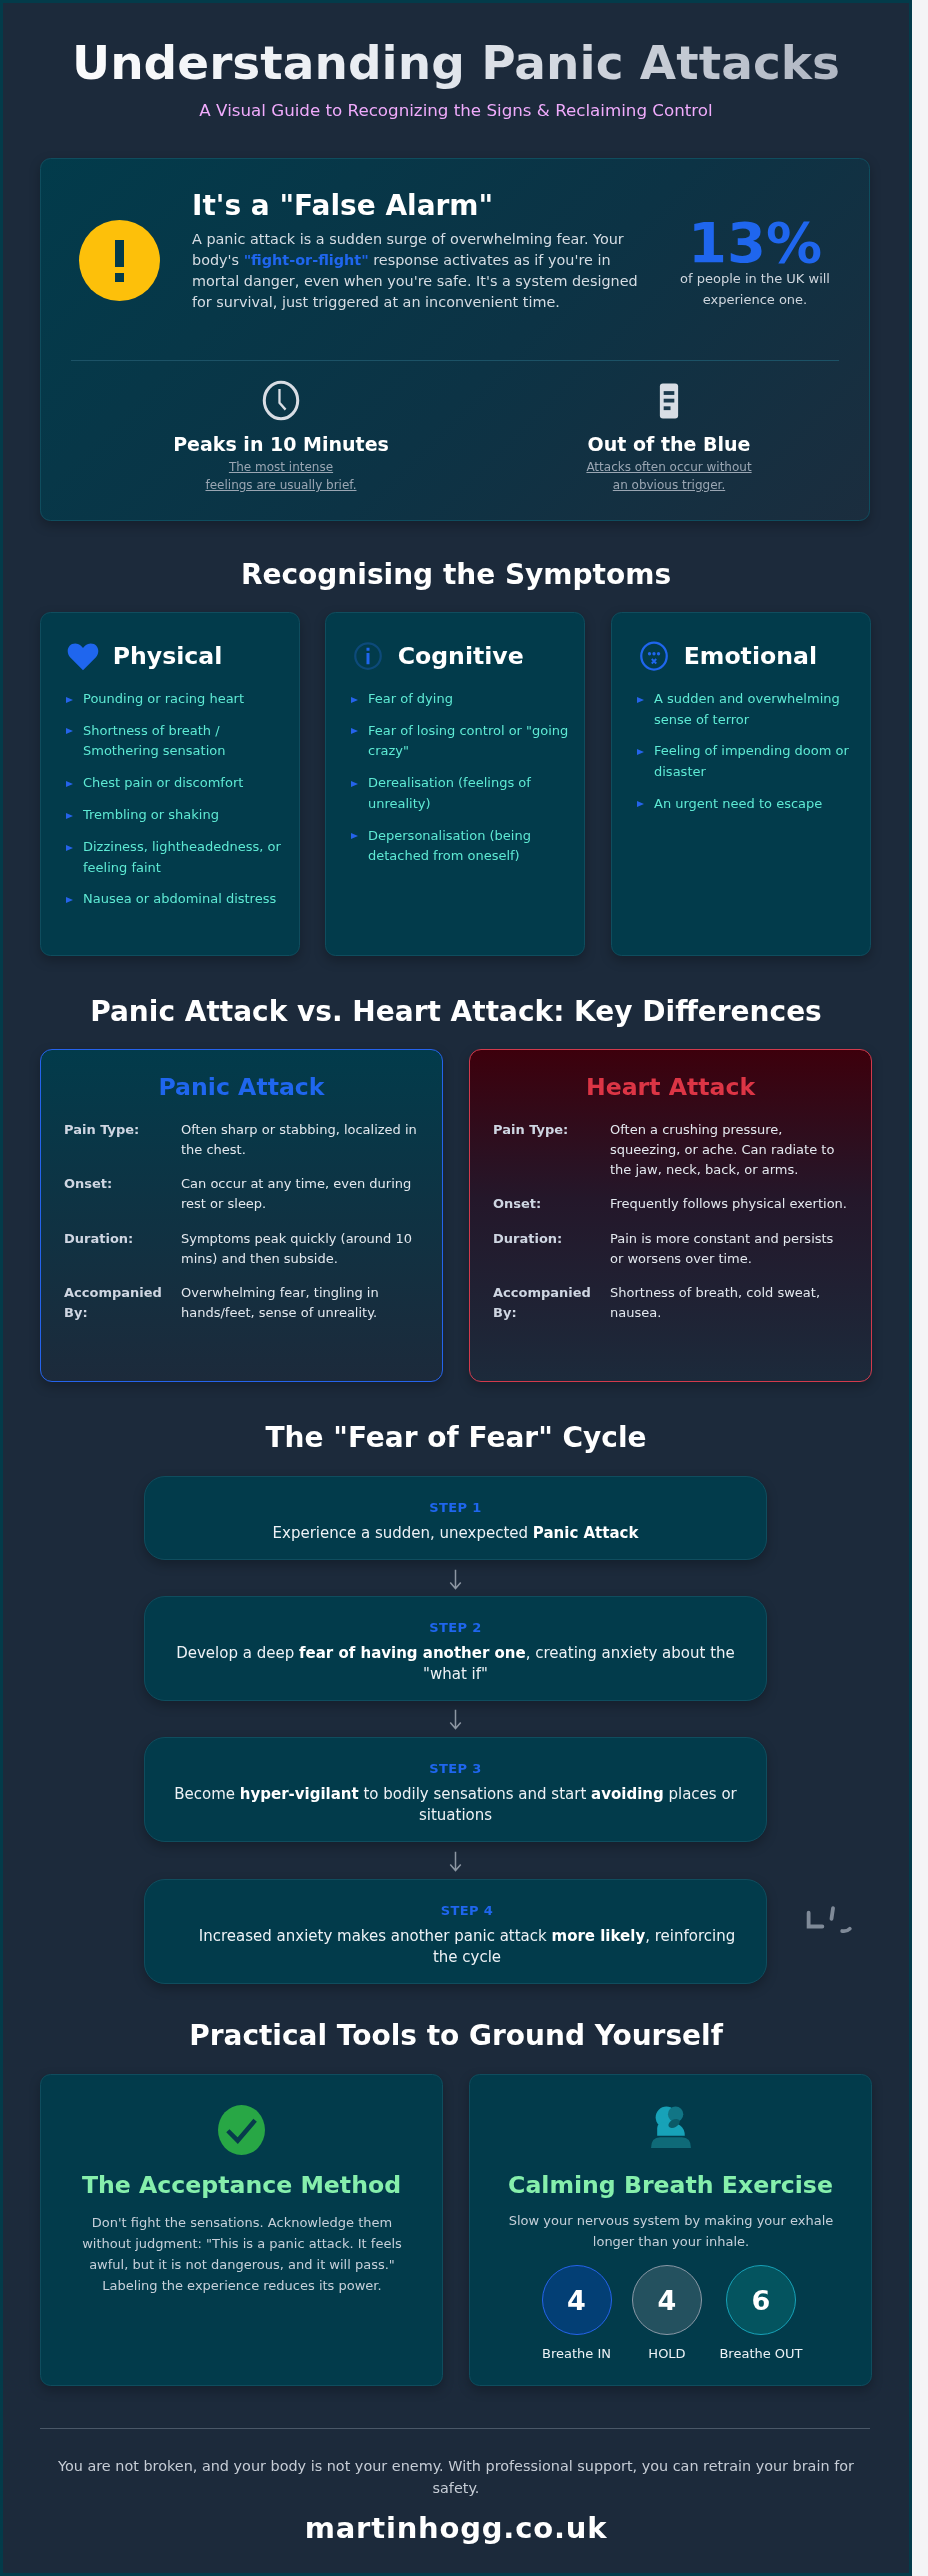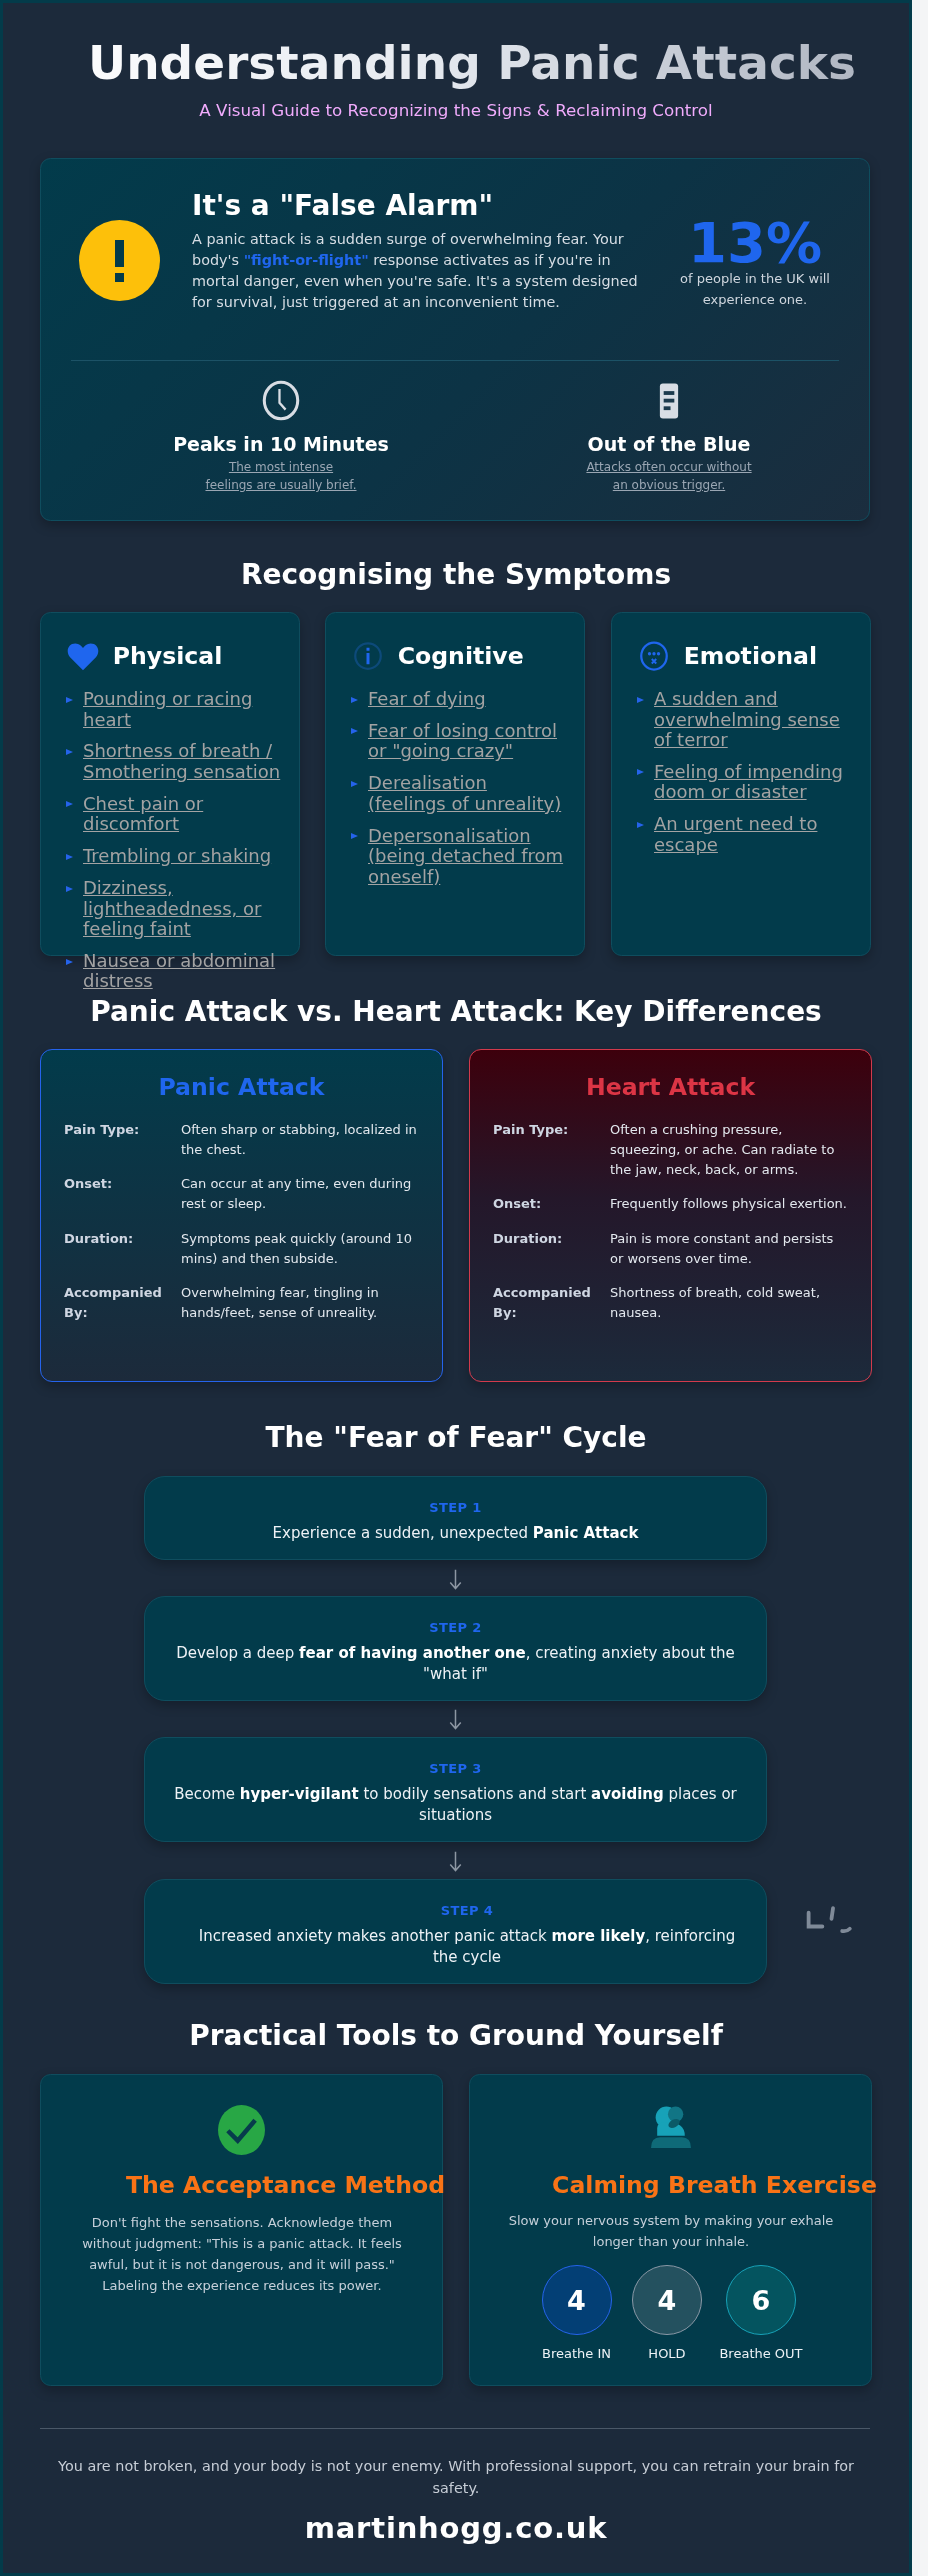--- a/index.html
+++ b/index.html
@@ -3,21 +3,21 @@
 <meta charset="utf-8">
 <style>
   * { box-sizing: border-box; margin: 0; padding: 0; }
   html, body { width: 928px; height: 2576px; background: #f4f5f6; overflow: hidden; }
   body { font-family: "DejaVu Sans", sans-serif; color: #e8edf2; }
   .page {
     position: absolute; left: 0; top: 0; width: 912px; height: 2576px;
     background: #1c2a3b; border: 3px solid #033b4a;
   }
   .title {
-    position: absolute; top: 32px; left: 16px; width: 906px; text-align: center;
+    position: absolute; top: 32px; left: 0; width: 906px; text-align: center;
     font-size: 47px; font-weight: bold; letter-spacing: 0px;
     background: linear-gradient(90deg, #ffffff 0%, #e6eaf0 45%, #a7aebb 100%);
     -webkit-background-clip: text; background-clip: text; color: transparent;
   }
   .subtitle {
     position: absolute; top: 97px; left: 0; width: 906px; text-align: center;
     font-size: 16.7px; color: #f0abfc;
   }
   .card {
     position: absolute; background: #023b4b; border: 0.8px solid #0f4d5e; border-radius: 10.6px;
@@ -50,21 +50,21 @@
   .section-h {
     position: absolute; left: 0; width: 906px; text-align: center;
     font-size: 28px; font-weight: bold; color: #ffffff;
   }
   .sym { top: 609px; width: 260px; height: 344px; }
   .sym1 { left: 37px; } .sym2 { left: 322px; } .sym3 { left: 608px; }
   .sym-head { position: absolute; left: 26px; top: 27px; display: flex; align-items: center; }
   .sym-head .ico { width: 32px; height: 32px; display: flex; align-items: center; justify-content: center; margin-right: 13.7px; }
   .sym-head .lbl { font-size: 23.6px; font-weight: bold; color: #ffffff; }
   .sym-list { position: absolute; left: 23px; top: 76px; width: 220px; list-style: none; }
-  .sym-list li { position: relative; padding-left: 19px; font-size: 18px; line-height: 20.5px; color: #a3a3a3; margin-bottom: 11.4px; text-decoration: underline; }
+  .sym-list li { position: relative; padding-left: 19px; font-size: 13px; line-height: 20.5px; color: #5eead4; margin-bottom: 11.4px; }
   .sym-list li::before {
     content: ""; position: absolute; left: 1.5px; top: 7.6px; width: 0; height: 0;
     border-left: 7.6px solid #2563eb; border-top: 3.8px solid transparent; border-bottom: 3.8px solid transparent;
   }
 
   .cmp { top: 1046px; width: 403px; height: 333px; border-radius: 12px; }
   .cmp-panic { left: 37px; border: 1.5px solid #2563eb; background: linear-gradient(180deg, #023b4b 0%, #1c2a3b 100%); }
   .cmp-heart { left: 466px; border: 1.5px solid #d23a4c; background: linear-gradient(180deg, #3d000c 0%, #24172a 45%, #1c2a3b 100%); }
   .cmp-title { position: absolute; top: 23px; left: 0; width: 100%; text-align: center; font-size: 23.6px; font-weight: bold; }
   .cmp-panic .cmp-title { color: #1f66ee; }
@@ -77,21 +77,21 @@
   .step { left: 141px; width: 623px; text-align: center; border-radius: 21px; }
   .step-label { font-size: 13px; font-weight: bold; color: #1f66ee; letter-spacing: 0.4px; }
   .step-text { font-size: 15px; line-height: 21px; color: #eef2f6; margin-top: 7.6px; padding: 0 23px; }
   .step-text b { color: #ffffff; }
   .arrow { position: absolute; left: 445px; width: 15px; height: 23px; }
   .cycle-icon { position: absolute; left: 798px; top: 1902px; width: 61px; height: 46px; }
 
   .tool { top: 2071px; width: 403px; height: 312px; text-align: center; }
   .tool1 { left: 37px; } .tool2 { left: 466px; }
   .tool-icon { position: absolute; left: 0; top: 30px; width: 100%; height: 53px; display: flex; justify-content: center; }
-  .tool-title { position: absolute; left: 0; top: 96px; width: 100%; font-size: 23.6px; font-weight: bold; color: #f97316; margin-left: 44px; }
+  .tool-title { position: absolute; left: 0; top: 96px; width: 100%; font-size: 23.6px; font-weight: bold; color: #86efac; }
   .tool-desc { position: absolute; left: 30px; top: 137px; width: 342px; font-size: 13px; line-height: 21px; color: #c6d0da; }
   .breath { position: absolute; left: 0; top: 190px; width: 100%; display: flex; justify-content: center; gap: 12px; }
   .bstep { display: flex; flex-direction: column; align-items: center; }
   .bcirc { width: 70px; height: 70px; border-radius: 50%; display: flex; align-items: center; justify-content: center;
            font-size: 27px; font-weight: bold; color: #ffffff; }
   .bcirc.in { background: #033f75; border: 1.5px solid #2563eb; }
   .bcirc.hold { background: #24515f; border: 1.5px solid #8a98a6; }
   .bcirc.out { background: #04545f; border: 1.5px solid #17a2b8; }
   .blabel { margin-top: 10.6px; font-size: 13px; color: #eef2f6; }
   .bstep.s1 { width: 84px; } .bstep.s2 { width: 73px; } .bstep.s3 { width: 91px; }

